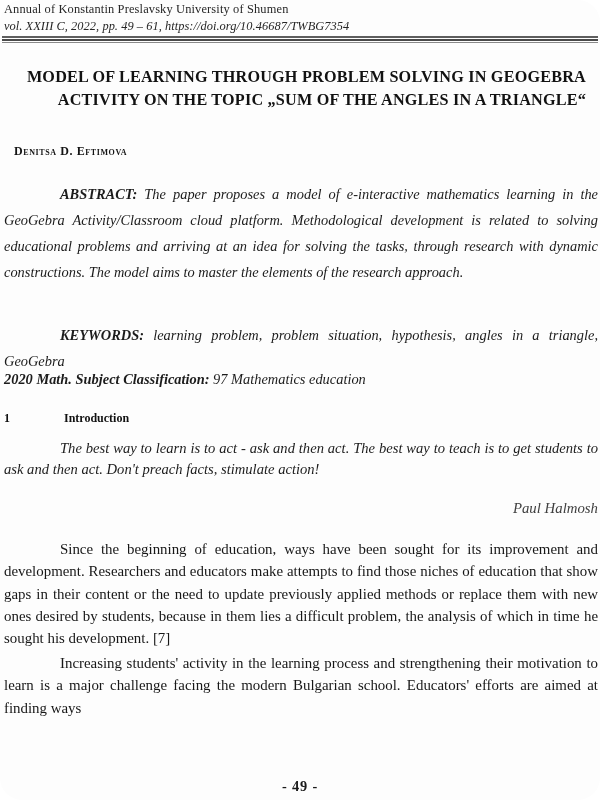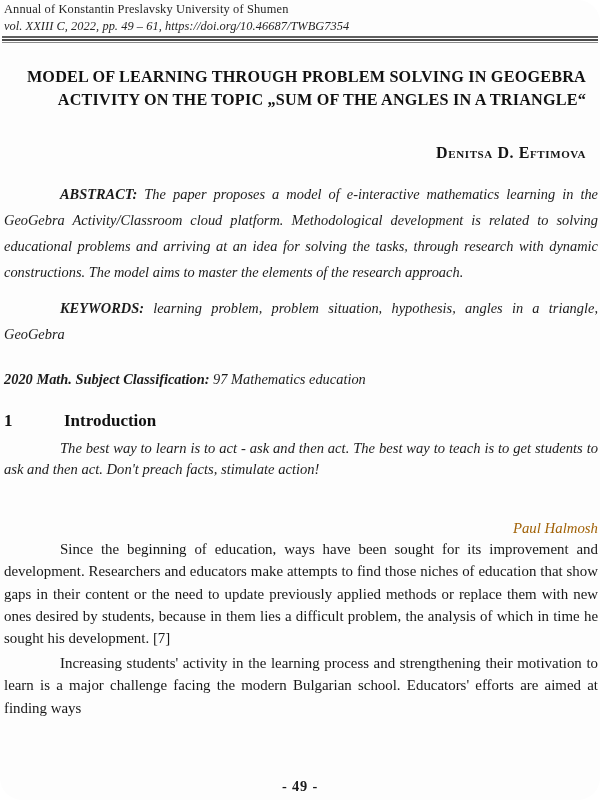--- a/index.html
+++ b/index.html
@@ -77,22 +77,22 @@
     line-height: 22.5px;
     letter-spacing: 0.2px;
     color: #121212;
   }
 
   .author {
     position: absolute;
     left: 14px;
     top: 144px;
     width: 572px;
-    text-align: right;
-    font-size: 16px;
+    text-align: left;
+    font-size: 12px;
     font-weight: bold;
     font-variant: small-caps;
     letter-spacing: 0.6px;
     color: #141414;
   }
 
   
   .block {
     position: absolute;
     left: 4px;
@@ -103,30 +103,30 @@
     line-height: 26px;
     color: #1c1c1c;
   }
   .block .lbl {
     font-weight: bold;
     font-style: italic;
   }
   .block.indent { text-indent: 56px; }
 
   #abstract { top: 181px; }
-  #keywords { top: 295px; }
+  #keywords { top: 322px; }
   #msc      { top: 366px; text-indent: 0; }
 
   
   .section-heading {
     position: absolute;
     left: 4px;
     top: 411px;
     width: 594px;
-    font-size: 17px;
+    font-size: 12px;
     font-weight: bold;
     color: #111111;
   }
   .section-heading .num {
     display: inline-block;
     width: 60px;
   }
 
   
   #epigraph {
@@ -142,22 +142,21 @@
     color: #1c1c1c;
   }
   #epigraph-source {
     position: absolute;
     left: 4px;
     top: 500px;
     width: 594px;
     text-align: right;
     font-style: italic;
     font-size: 14.8px;
-    color: #a16207;
-    margin-top: 20px;
+    color: #404040;
   }
 
   
   .body-par {
     position: absolute;
     left: 4px;
     width: 594px;
     text-align: justify;
     text-indent: 56px;
     font-size: 14.9px;

